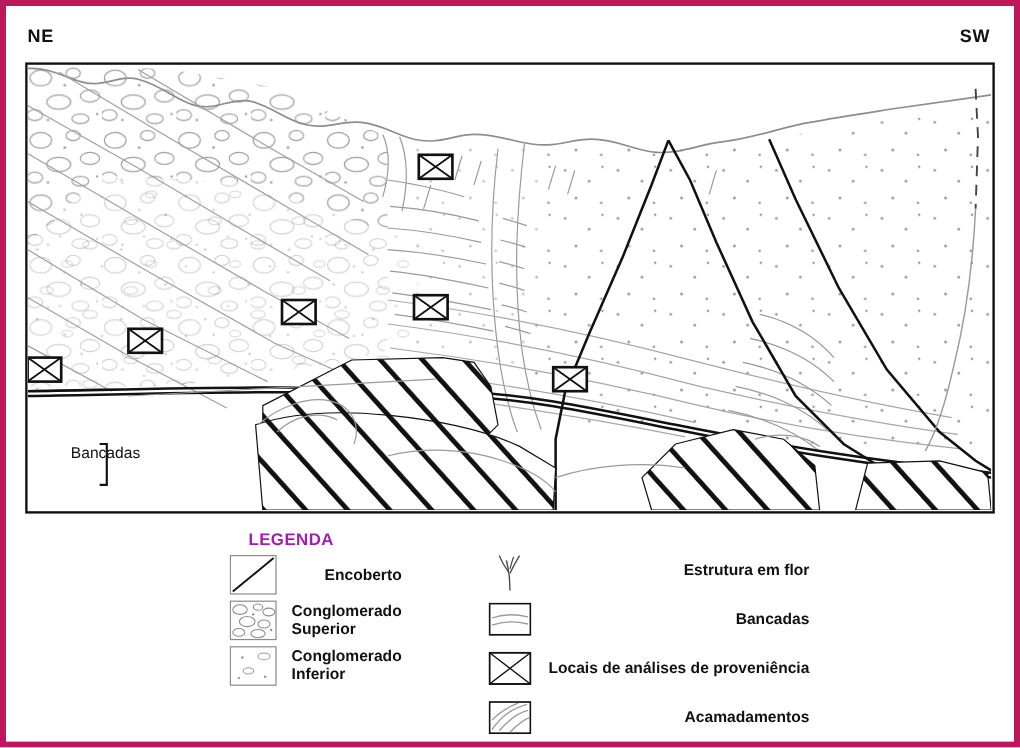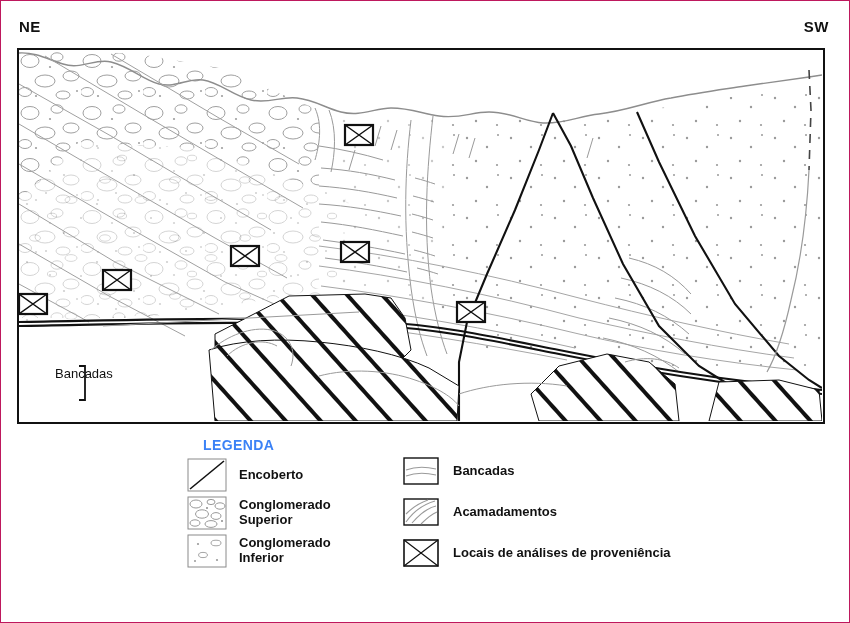--- a/index.html
+++ b/index.html
@@ -1,21 +1,21 @@
 <!DOCTYPE html>
 <html><head>
 <meta charset="utf-8">
 <style>
   html,body{margin:0;padding:0;background:#ffffff;}
   body{font-family:"Liberation Sans", sans-serif;}
   #root{
     position:relative;
     width:850px;height:623px;
     background:#ffffff;
-    border:1px solid #be185d;
+    border:5px solid #be185d;
     box-sizing:border-box;
     overflow:hidden;
   }
   
   .dir-label{
     position:absolute;
     font-size:15px;
     font-weight:bold;
     color:#111;
     letter-spacing:.5px;
@@ -45,31 +45,32 @@
 
   
   #legend{
     position:absolute;
     left:16px;top:428px;
     width:808px;height:186px;
   }
   #legend-title{
     position:absolute;
     left:186px;top:8px;
-    font-size:14px;font-weight:bold;color:#3b82f6;
+    font-size:14px;font-weight:bold;color:#a21caf;
     letter-spacing:.4px;
   }
   .legend-col{position:absolute;}
   #legend-col-left{left:170px;top:28px;}
   #legend-col-right{left:386px;top:26px;}
 
   .legend-row{
     display:flex;
     align-items:center;
     margin-bottom:3px;
+    justify-content:space-between;
   }
   .legend-swatch{
     width:40px;height:34px;
     flex:0 0 40px;
     position:relative;
     margin-right:12px;
   }
   .legend-swatch svg{display:block;}
   .legend-label{
     font-size:13px;
@@ -326,50 +327,61 @@
           </svg>
         </span>
         <span class="legend-label">Conglomerado
    Inferior</span>
       </div>
 
     </div>
 
     <div class="legend-col" id="legend-col-right">
 
+      <div class="legend-row">
+        <span class="legend-swatch">
+          <svg width="36" height="32" viewBox="0 0 36 32">
+            <path d="M18,31 C18,22 17,14 15,6" stroke="#4a4a4a" stroke-width="1.2" fill="none"></path>
+            <path d="M17,16 C14,12 11,7 9,2" stroke="#4a4a4a" stroke-width="1.1" fill="none"></path>
+            <path d="M18,17 C20,12 23,7 26,2" stroke="#4a4a4a" stroke-width="1.1" fill="none"></path>
+            <path d="M18,13 C19,9 20,6 21,3" stroke="#4a4a4a" stroke-width="1" fill="none"></path>
+          </svg>
+        </span>
+        <span class="legend-label">Estrutura em flor</span>
+      </div>
 
       <div class="legend-row">
         <span class="legend-swatch">
           <svg width="36" height="28" viewBox="0 0 36 28">
             <rect x="1" y="1" width="34" height="26" fill="#fff" stroke="#111" stroke-width="1.4"></rect>
             <path d="M3,13 C11,10 20,9 33,12" stroke="#9a9a9a" stroke-width="1.1" fill="none"></path>
             <path d="M3,19 C11,16 20,15 33,18" stroke="#9a9a9a" stroke-width="1.1" fill="none"></path>
           </svg>
         </span>
         <span class="legend-label">Bancadas</span>
+      </div>
+
+      <div class="legend-row">
+        <span class="legend-swatch">
+          <svg width="36" height="28" viewBox="0 0 36 28">
+            <rect x="1" y="1" width="34" height="26" fill="#fff" stroke="#111" stroke-width="1.6"></rect>
+            <path d="M1,1 L35,27 M35,1 L1,27" stroke="#111" stroke-width="1.2"></path>
+          </svg>
+        </span>
+        <span class="legend-label">Locais de análises de proveniência</span>
       </div>
 
       <div class="legend-row">
         <span class="legend-swatch">
           <svg width="36" height="28" viewBox="0 0 36 28">
             <rect x="1" y="1" width="34" height="26" fill="#fff" stroke="#111" stroke-width="1.4"></rect>
             <path d="M3,24 C10,14 18,7 32,3" stroke="#9a9a9a" stroke-width="1.1" fill="none"></path>
             <path d="M3,16 C9,10 16,5 25,2" stroke="#9a9a9a" stroke-width="1.1" fill="none"></path>
             <path d="M9,25 C16,17 24,10 33,8" stroke="#9a9a9a" stroke-width="1.1" fill="none"></path>
             <path d="M18,26 C24,20 29,16 34,14" stroke="#9a9a9a" stroke-width="1.1" fill="none"></path>
           </svg>
         </span>
         <span class="legend-label">Acamadamentos</span>
       </div>
-
-      <div class="legend-row">
-        <span class="legend-swatch">
-          <svg width="36" height="28" viewBox="0 0 36 28">
-            <rect x="1" y="1" width="34" height="26" fill="#fff" stroke="#111" stroke-width="1.6"></rect>
-            <path d="M1,1 L35,27 M35,1 L1,27" stroke="#111" stroke-width="1.2"></path>
-          </svg>
-        </span>
-        <span class="legend-label">Locais de análises de proveniência</span>
-      </div>
     </div>
   </div>
 
 </div>
 
 </body></html>

